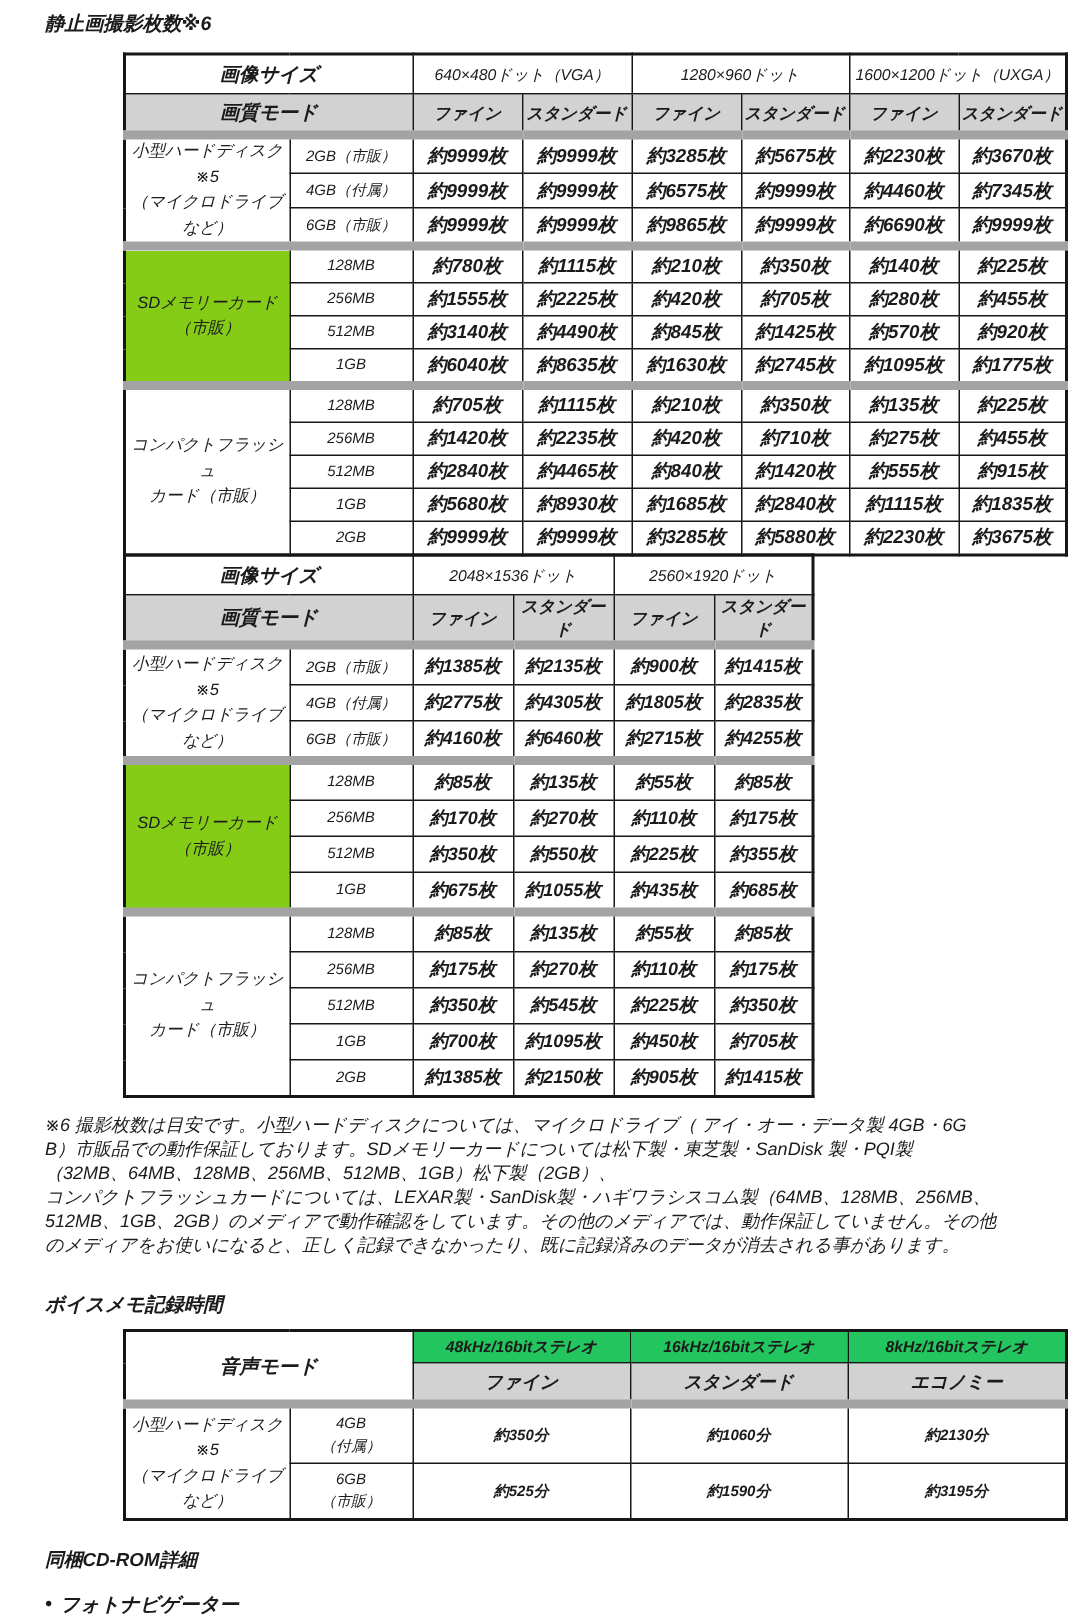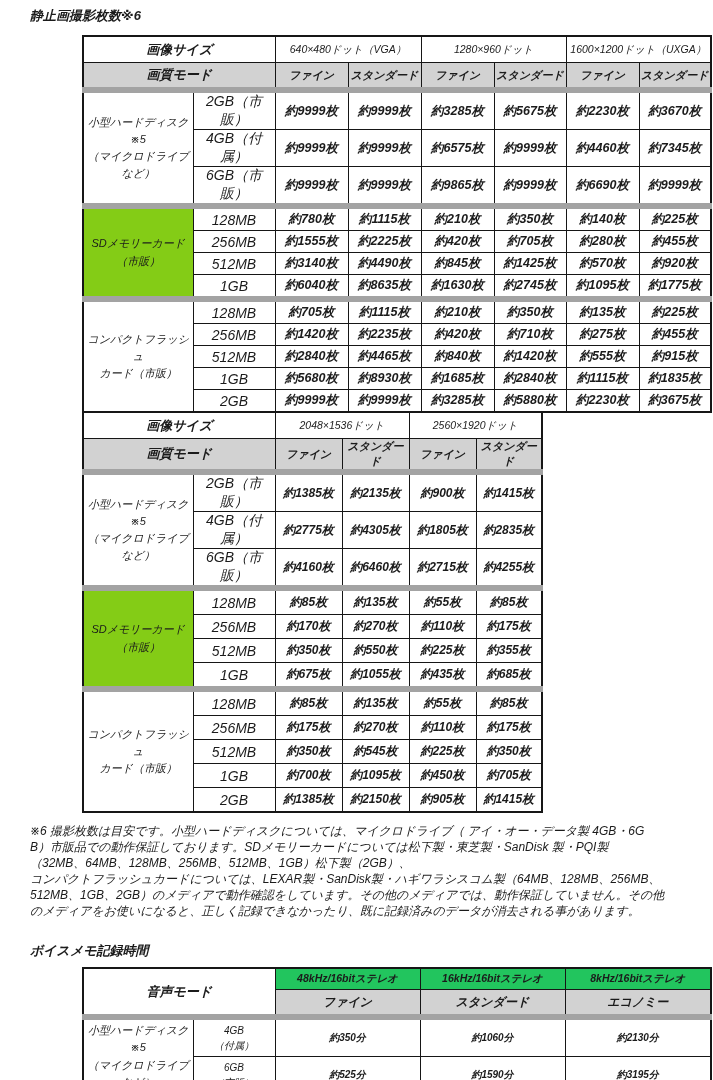--- a/index.html
+++ b/index.html
@@ -19,21 +19,21 @@
   .mode-row th{height:24px;}
   .size-label{font-size:13px;font-weight:bold;background:#ffffff;}
   .size-val{font-size:10.5px;font-weight:normal;background:#ffffff;}
   .gray{background:#d2d2d2;}
   .mode-label{font-size:13px;font-weight:bold;}
   .mode-val{font-size:11px;font-weight:bold;}
   #still1 td{height:21px;}
   #still2 td{height:23px;}
   .device{font-size:11px;font-weight:normal;white-space:pre-line;line-height:1.55;background:#ffffff;}
   .device.shaded{background:#84cc16;}
-  .cap{font-size:14px;font-weight:normal;}
+  .cap{font-size:10px;font-weight:normal;}
   .val{font-size:12.5px;font-weight:bold;letter-spacing:0px;}
   #still2 .val{font-size:12px;}
   tr.group-top td{border-top:6px solid #a3a3a3;}
   #still2{margin-top:-2px;}
   p.note{
     margin:10px 0 0 30px;width:676px;
     font-size:12px;line-height:16px;white-space:pre-line;
   }
   
   #voice .freq{font-size:10.5px;font-weight:bold;height:20px;background:#22c55e;}
@@ -357,15 +357,16 @@
           <td class="vval">約525分</td>
           <td class="vval">約1590分</td>
           <td class="vval">約3195分</td>
         </tr>
       </tbody>
     </table>
 
   <h3 class="sec" id="title-cdrom">同梱CD-ROM詳細</h3>
 
   <ul class="cdrom">
+    <li class="b1">フォトナビゲーター</li>
   </ul>
 
 </div>
 
 </body></html>

